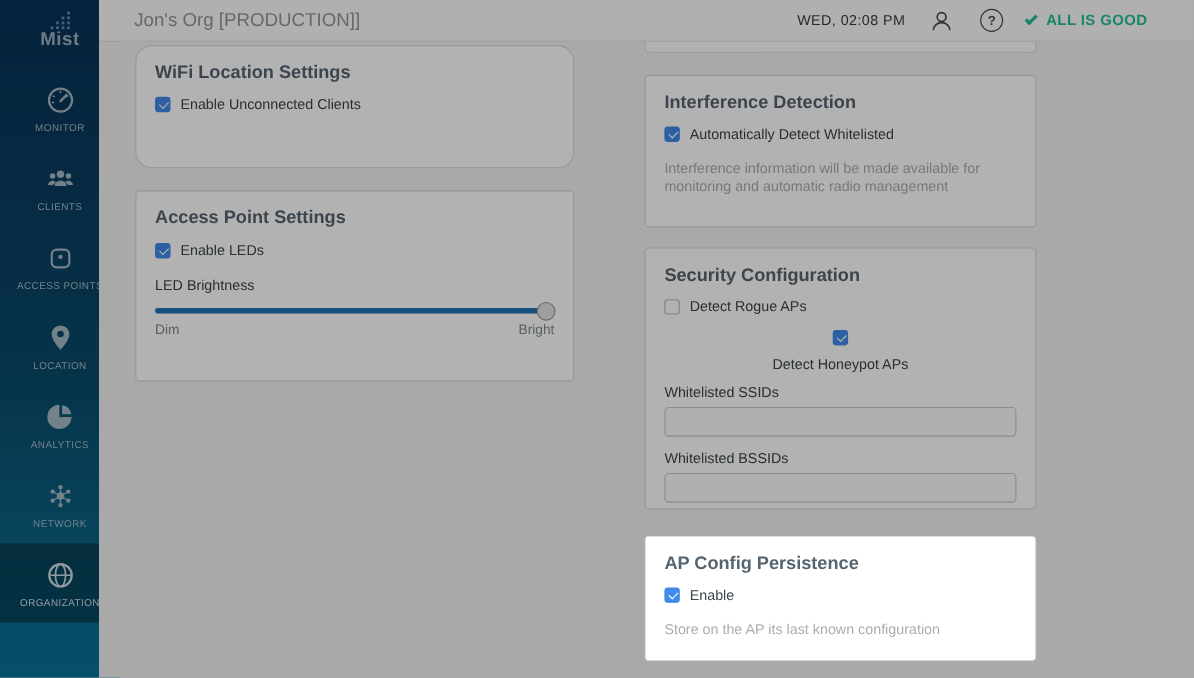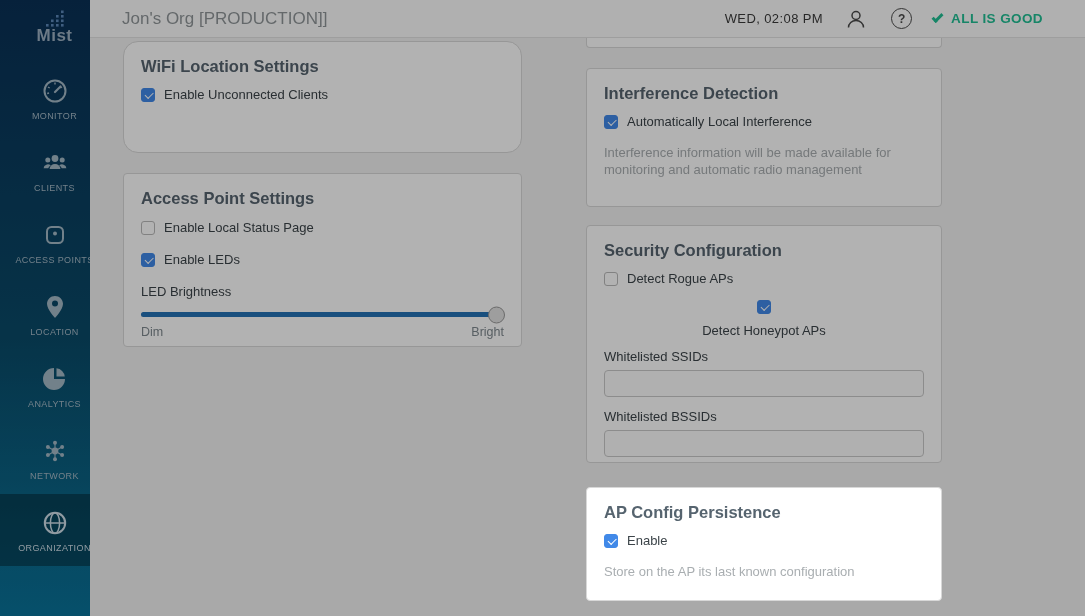--- a/index.html
+++ b/index.html
@@ -219,24 +219,20 @@
       <h2 class="card-title">WiFi Location Settings</h2>
       <div class="cb-row">
         <span class="cb checked"></span>
         <span class="cb-label">Enable Unconnected Clients</span>
       </div>
     </section>
 
     <section class="card card-ap">
       <h2 class="card-title">Access Point Settings</h2>
       <div class="cb-row">
-        <span class="cb"></span>
-        <span class="cb-label">Enable Local Status Page</span>
-      </div>
-      <div class="cb-row">
         <span class="cb checked"></span>
         <span class="cb-label">Enable LEDs</span>
       </div>
       <div class="slider-label">LED Brightness</div>
       <div class="slider-track">
         <div class="slider-fill" style="width: 98%;">
           <span class="slider-handle"></span>
         </div>
       </div>
       <div class="slider-ends">
@@ -246,21 +242,21 @@
     </section>
   </div>
 
   <div class="col-right">
     <div class="card-fragment"></div>
 
     <section class="card card-interference">
       <h2 class="card-title">Interference Detection</h2>
       <div class="cb-row">
         <span class="cb checked"></span>
-        <span class="cb-label">Automatically Local Interference</span>
+        <span class="cb-label">Automatically Detect Whitelisted</span>
       </div>
       <p class="muted">Interference information will be made available for monitoring and automatic radio management</p>
     </section>
 
     <section class="card card-security">
       <h2 class="card-title">Security Configuration</h2>
       <div class="cb-row">
         <span class="cb"></span>
         <span class="cb-label">Detect Rogue APs</span>
       </div>

